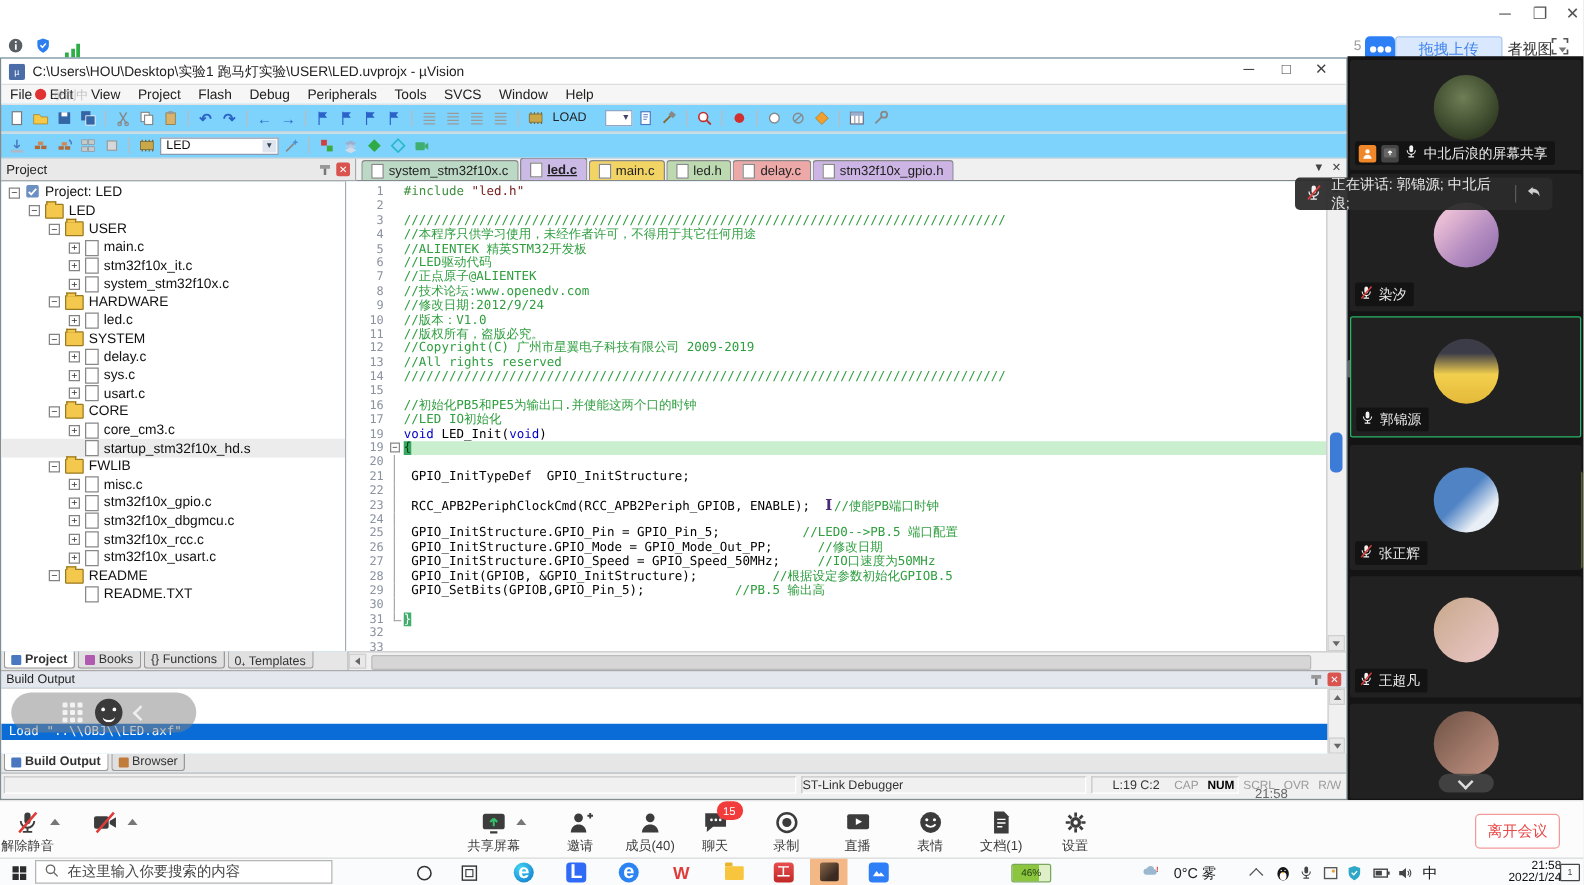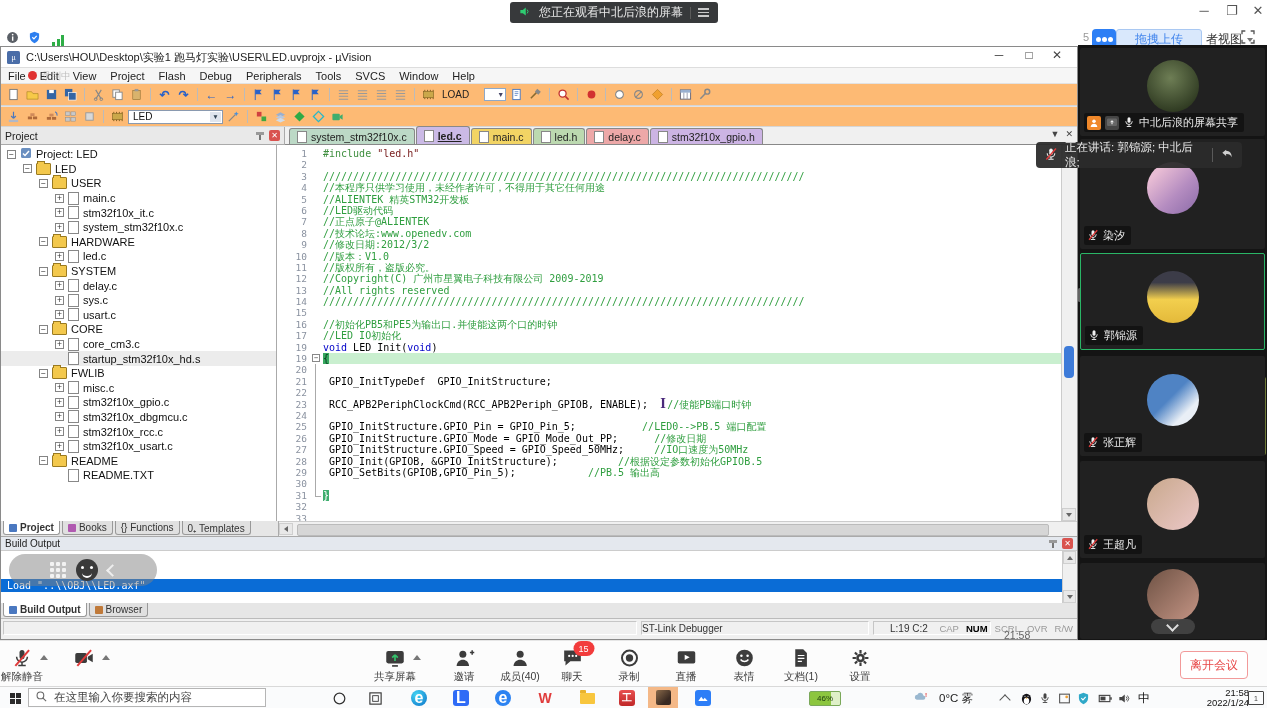--- a/index.html
+++ b/index.html
@@ -10,21 +10,21 @@
   .viewer-pill{position:absolute;left:510px;top:2px;height:21px;background:rgba(40,42,44,.93);
     border-radius:3px;display:flex;align-items:center;gap:7px;padding:0 9px;color:#e9e9e9;font-size:12px}
   .vp-div{width:1px;height:12px;background:#5a5a5a}
   .hamb{display:flex;flex-direction:column;gap:2px}
   .hamb i{display:block;width:11px;height:1.5px;background:#c9c9c9}
   .winctl{position:absolute;top:3px;color:#555;font-size:13px;width:22px;text-align:center;cursor:default}
   .mini-ic{position:absolute;top:30px;width:14px;height:14px}
   .bars{display:flex;align-items:flex-end;gap:1.5px}
   .bars i{display:block;width:3px;background:#2fae47}
   
-  #uv{position:absolute;left:0;top:46px;width:1078px;height:594px;background:#fdba74;
+  #uv{position:absolute;left:0;top:46px;width:1078px;height:594px;background:#7dd3fc;
       border:1px solid #8a8a8a;box-sizing:border-box;display:flex;flex-direction:column;font-size:11px}
   .uv-title{height:20px;background:#fff;border-bottom:1px solid #ddd;display:flex;align-items:center;
       gap:6px;padding:0 6px;color:#222;position:relative;flex:none}
   .uv-tctl{position:absolute;top:1px;width:24px;text-align:center;color:#444;font-size:12px}
   .uv-menu{height:15px;background:#f6f6f6;display:flex;align-items:center;color:#222;position:relative;flex:none}
   .uv-menu span{padding:0 7px}
   .rec-dot{position:absolute;left:27px;top:3px;width:9px;height:9px;border-radius:50%;background:#e03232}
   .rec-txt{position:absolute;left:41px;top:2px;color:#999;font-size:9.5px;opacity:.6}
   .uv-tb{display:flex;align-items:center;gap:2px;padding:0 4px;border-top:1px solid #e2e2e2;
       border-bottom:1px solid #d5d5d5;flex:none}
@@ -176,33 +176,20 @@
   .clock{position:absolute;right:18px;top:1px;text-align:right;font-size:9.5px;line-height:10px;color:#111}
   .chev-up{width:7px;height:7px;border-right:1.6px solid #555;border-bottom:1.6px solid #555;transform:rotate(-135deg);margin-top:3px}
   .notifsq{width:14px;height:12px;border:1.4px solid #444;border-radius:1px;position:relative;font-size:7px;color:#444;
       display:flex;align-items:center;justify-content:center}
 </style>
 </head>
 <body style="margin: 0px;">
 
 <div id="stage">
 
-  <div class="viewer-pill">
-    <span id="vp-speaker"><svg width="13" height="13" viewBox="0 0 24 24">
-          <path d="M2.5 9v6h4.5l5.5 4.5v-15L7 9z" fill="#2ecc71"></path>
-          <path d="M15 8.5a5 5 0 0 1 0 7" stroke="#2ecc71" stroke-width="1.8" fill="none"></path>
-        </svg></span>
-    <span>您正在观看中北后浪的屏幕</span>
-    <span class="vp-div"></span>
-    <span class="hamb">
-        <i></i>
-        <i></i>
-        <i></i>
-      </span>
-  </div>
 
   <div class="winctl" style="left:1193px">─</div>
   <div class="winctl" style="left:1221px">❐</div>
   <div class="winctl" style="left:1247px">✕</div>
 
   <div class="mini-ic" style="left:6px">
     <svg width="13" height="13" viewBox="0 0 24 24">
         <circle cx="12" cy="12" r="10" fill="#5a5f66"></circle>
         <rect x="11" y="10" width="2.6" height="8" fill="#fff"></rect>
         <circle cx="12.3" cy="6.6" r="1.6" fill="#fff"></circle>
@@ -675,21 +662,21 @@
         </div>
       <div class="uv-editor" id="uv-editor">
           <div class="cl"><span class="num">1</span><span class="fold"></span><span class="txt"><span class="cd-pp">#include </span><span class="cd-s">"led.h"</span></span></div>
           <div class="cl"><span class="num">2</span><span class="fold"></span><span class="txt"></span></div>
           <div class="cl"><span class="num">3</span><span class="fold"></span><span class="txt"><span class="cd-c">////////////////////////////////////////////////////////////////////////////////</span></span></div>
           <div class="cl"><span class="num">4</span><span class="fold"></span><span class="txt"><span class="cd-c">//本程序只供学习使用，未经作者许可，不得用于其它任何用途</span></span></div>
           <div class="cl"><span class="num">5</span><span class="fold"></span><span class="txt"><span class="cd-c">//ALIENTEK 精英STM32开发板</span></span></div>
           <div class="cl"><span class="num">6</span><span class="fold"></span><span class="txt"><span class="cd-c">//LED驱动代码</span></span></div>
           <div class="cl"><span class="num">7</span><span class="fold"></span><span class="txt"><span class="cd-c">//正点原子@ALIENTEK</span></span></div>
           <div class="cl"><span class="num">8</span><span class="fold"></span><span class="txt"><span class="cd-c">//技术论坛:www.openedv.com</span></span></div>
-          <div class="cl"><span class="num">9</span><span class="fold"></span><span class="txt"><span class="cd-c">//修改日期:2012/3/2</span></span></div>
+          <div class="cl"><span class="num">9</span><span class="fold"></span><span class="txt"><span class="cd-c">//修改日期:2012/9/24</span></span></div>
           <div class="cl"><span class="num">10</span><span class="fold"></span><span class="txt"><span class="cd-c">//版本：V1.0</span></span></div>
           <div class="cl"><span class="num">11</span><span class="fold"></span><span class="txt"><span class="cd-c">//版权所有，盗版必究。</span></span></div>
           <div class="cl"><span class="num">12</span><span class="fold"></span><span class="txt"><span class="cd-c">//Copyright(C) 广州市星翼电子科技有限公司 2009-2019</span></span></div>
           <div class="cl"><span class="num">13</span><span class="fold"></span><span class="txt"><span class="cd-c">//All rights reserved</span></span></div>
           <div class="cl"><span class="num">14</span><span class="fold"></span><span class="txt"><span class="cd-c">////////////////////////////////////////////////////////////////////////////////</span></span></div>
           <div class="cl"><span class="num">15</span><span class="fold"></span><span class="txt"></span></div>
           <div class="cl"><span class="num">16</span><span class="fold"></span><span class="txt"><span class="cd-c">//初始化PB5和PE5为输出口.并使能这两个口的时钟</span></span></div>
           <div class="cl"><span class="num">17</span><span class="fold"></span><span class="txt"><span class="cd-c">//LED IO初始化</span></span></div>
           <div class="cl"><span class="num">19</span><span class="fold"></span><span class="txt"><span class="cd-k">void</span><span class="cd-p"> LED_Init(</span><span class="cd-k">void</span><span class="cd-p">)</span></span></div>
           <div class="cl hl"><span class="num">19</span><span class="fold"><span class="fold-box">−</span></span><span class="txt"><span class="cd-caret">{</span></span></div>

